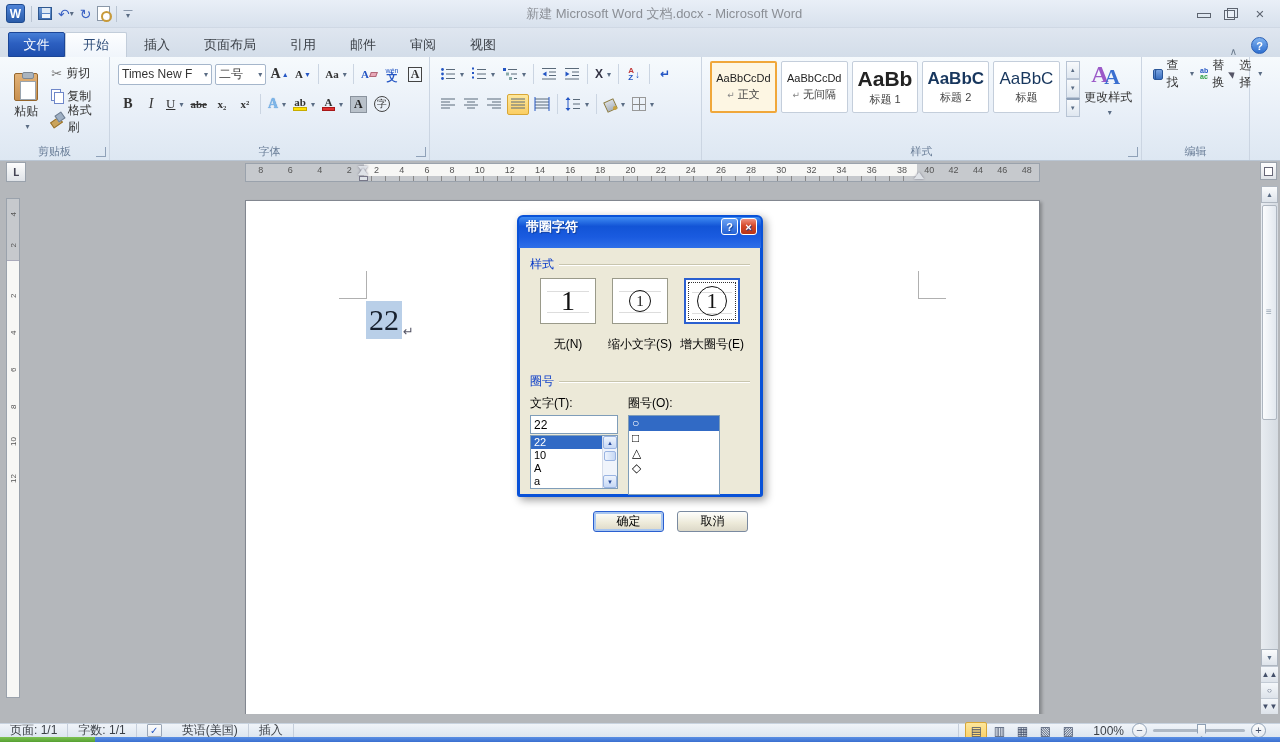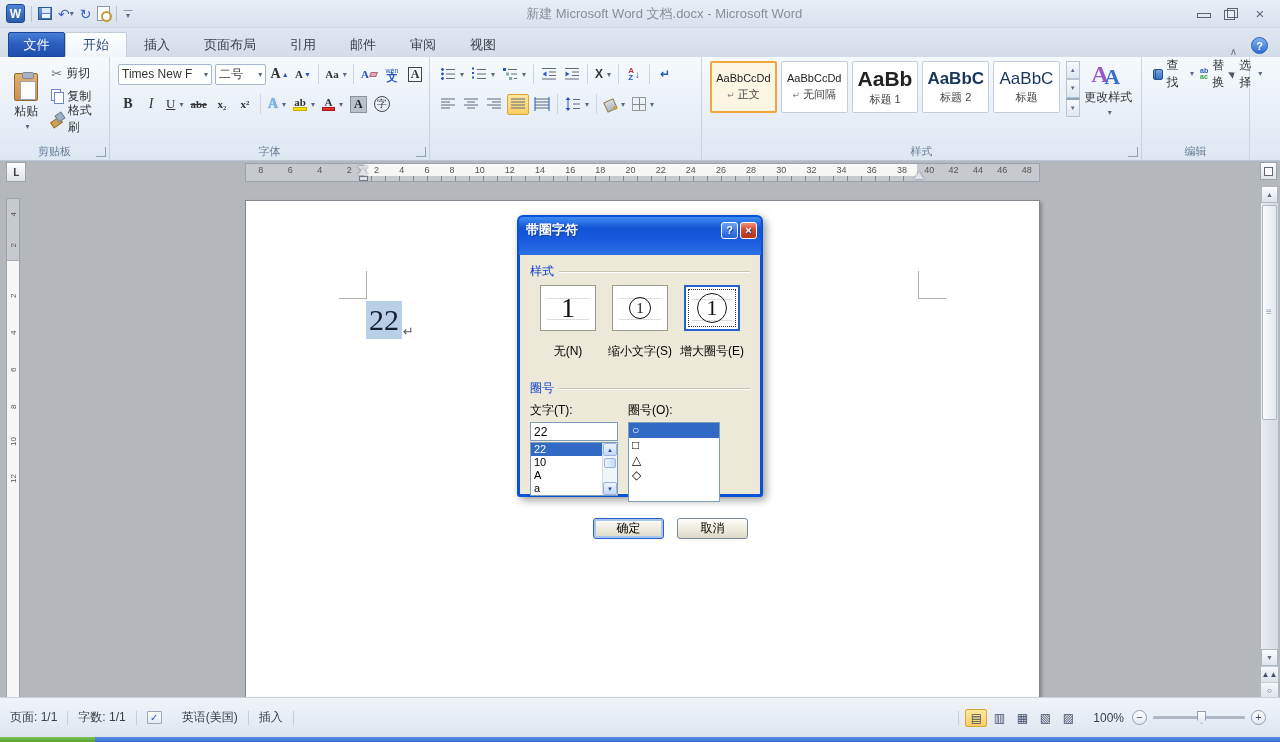--- a/index.html
+++ b/index.html
@@ -139,38 +139,38 @@
 .seltext{font-family:"Liberation Serif","DejaVu Serif",serif;font-size:30px;color:#17202e;background:#b9cfe8;padding:2px 3px;line-height:34px}
 .pmark{font-size:13px;color:#556;margin-left:1px}
 .vscroll{position:absolute;right:2px;top:0;bottom:0;width:17px;display:flex;flex-direction:column;background:linear-gradient(90deg,#e8ecf1,#d5dbe2)}
 .vsbtn{height:17px;border:1px solid #aeb6c0;background:linear-gradient(#fbfcfd,#dde3ea);display:flex;align-items:center;justify-content:center;font-size:7px;color:#5a6c84}
 .vthumb{margin:2px 1px;height:215px;border:1px solid #aeb6c0;border-radius:2px;background:linear-gradient(90deg,#fbfcfd,#e2e8ef);position:relative}
 .vthumb::after{content:"≡";position:absolute;left:3px;top:50%;margin-top:-7px;color:#9aa6b4;font-size:10px}
 .vtrack{flex:1}
 .navbtns{display:flex;flex-direction:column}
 .navbtn{height:16px;display:flex;align-items:center;justify-content:center;font-size:8px;color:#44506a;background:linear-gradient(#f4f7fa,#dde3ea);border-top:1px solid #c2cad4}
 
-.statusbar{position:absolute;left:0;right:0;bottom:5px;height:40px;background:linear-gradient(#f0f4f9,#dde6f0);border-top:1px solid #c8d3e0;display:flex;align-items:center;font-size:12px;color:#3a3f46}
+.statusbar{position:absolute;left:0;right:0;bottom:5px;height:14px;background:linear-gradient(#f0f4f9,#dde6f0);border-top:1px solid #c8d3e0;display:flex;align-items:center;font-size:12px;color:#3a3f46}
 .stitem{padding:0 10px;display:flex;align-items:center;gap:4px;height:100%}
 .stdiv{width:1px;height:14px;background:#c5cedb}
 .spell{width:15px;height:13px;background:linear-gradient(#fdfdfd,#e4e9f0);border:1px solid #9aa6b6;border-radius:1px;position:relative;display:flex;align-items:center;justify-content:center;color:#2456c4;font-weight:bold;font-size:10px}
 .stspacer{flex:1}
 .views{display:flex;align-items:center;gap:1px;padding:0 6px}
 .viewbtn{width:22px;height:18px;display:flex;align-items:center;justify-content:center;font-size:12px;color:#44506a;border-radius:2px}
 .viewbtn.on{background:linear-gradient(#fde79c,#fbce63);border:1px solid #d8a636}
 .zoomlvl{padding:0 8px;font-size:12px}
 .slider{display:flex;align-items:center;gap:6px;padding-right:14px}
 .zbtn{width:15px;height:15px;border:1px solid #8fa0b4;border-radius:50%;background:linear-gradient(#fdfdfd,#e4e9f0);display:flex;align-items:center;justify-content:center;font-size:11px;color:#44506a;line-height:1}
 .ztrack{width:92px;height:3px;background:#aeb8c4;border-radius:2px;position:relative}
 .zthumb{position:absolute;left:44px;top:-5px;width:9px;height:13px;background:linear-gradient(#fdfdfd,#dfe5ec);border:1px solid #8fa0b4;clip-path:polygon(0 0,100% 0,100% 70%,50% 100%,0 70%)}
 .bottomstrip{position:absolute;left:0;right:0;bottom:0;height:5px;background:linear-gradient(#5a8fe4,#3a6fd0)}
 .bottomstrip .green{position:absolute;left:0;top:0;bottom:0;width:95px;background:linear-gradient(#7ec253,#55a032)}
 
 .dlg{position:absolute;left:517px;top:215px;width:246px;height:282px;background:#ece9d8;border:3px solid #0952d8;border-radius:6px 6px 3px 3px;box-shadow:3px 3px 8px rgba(0,0,0,.4);z-index:50}
-.dlg-title{height:38px;margin:-1px;background:linear-gradient(180deg,#3f8cf3 0%,#1254d6 30%,#1a5be0 65%,#2e6fe8 100%);border-radius:4px 4px 0 0;display:flex;align-items:center;padding:0 4px 12px 7px;color:#fff;font-weight:bold;font-size:13px;text-shadow:1px 1px 1px #123f9a}
+.dlg-title{height:31px;margin:-1px;background:linear-gradient(180deg,#3f8cf3 0%,#1254d6 30%,#1a5be0 65%,#2e6fe8 100%);border-radius:4px 4px 0 0;display:flex;align-items:center;padding:0 4px 12px 7px;color:#fff;font-weight:bold;font-size:13px;text-shadow:1px 1px 1px #123f9a}
 .dlg-title .sp{flex:1}
 .xpbtn{width:17px;height:17px;border-radius:3px;border:1px solid #fff;display:flex;align-items:center;justify-content:center;color:#fff;font-weight:bold;font-size:11px;margin-left:2px}
 .xpbtn.q{background:linear-gradient(#6aa2f4,#2360d4)}
 .xpbtn.x{background:linear-gradient(#ee9080,#d6492a 45%,#b83317)}
 .dlg-body{padding:6px 10px 8px 10px;font-size:12px;color:#000}
 .sect{display:flex;align-items:center;gap:5px;margin:3px 0 5px 0}
 .sect .slbl{color:#0a3cc8}
 .sect .sline{flex:1;height:1px;background:#c8c5ae;box-shadow:0 1px 0 #fff}
 .tiles{display:flex;justify-content:space-between;padding:0 2px}
 .opt{display:flex;flex-direction:column;align-items:center;width:72px}

